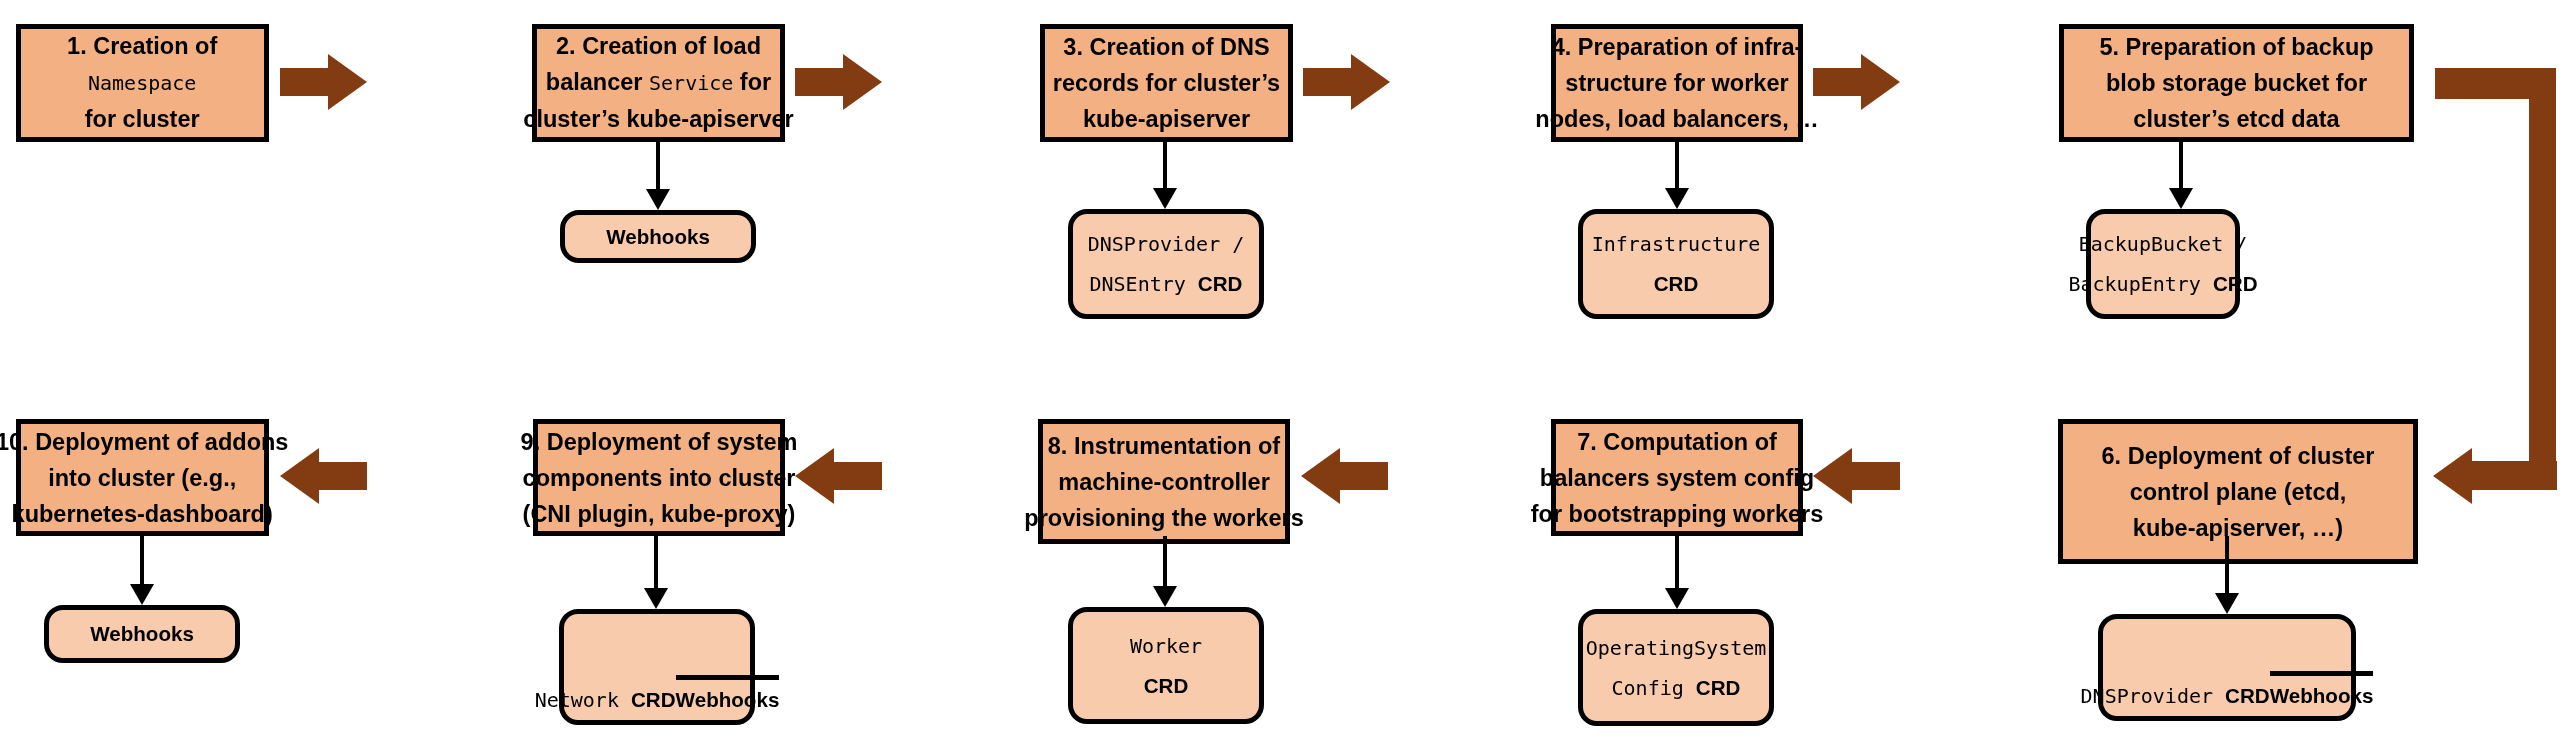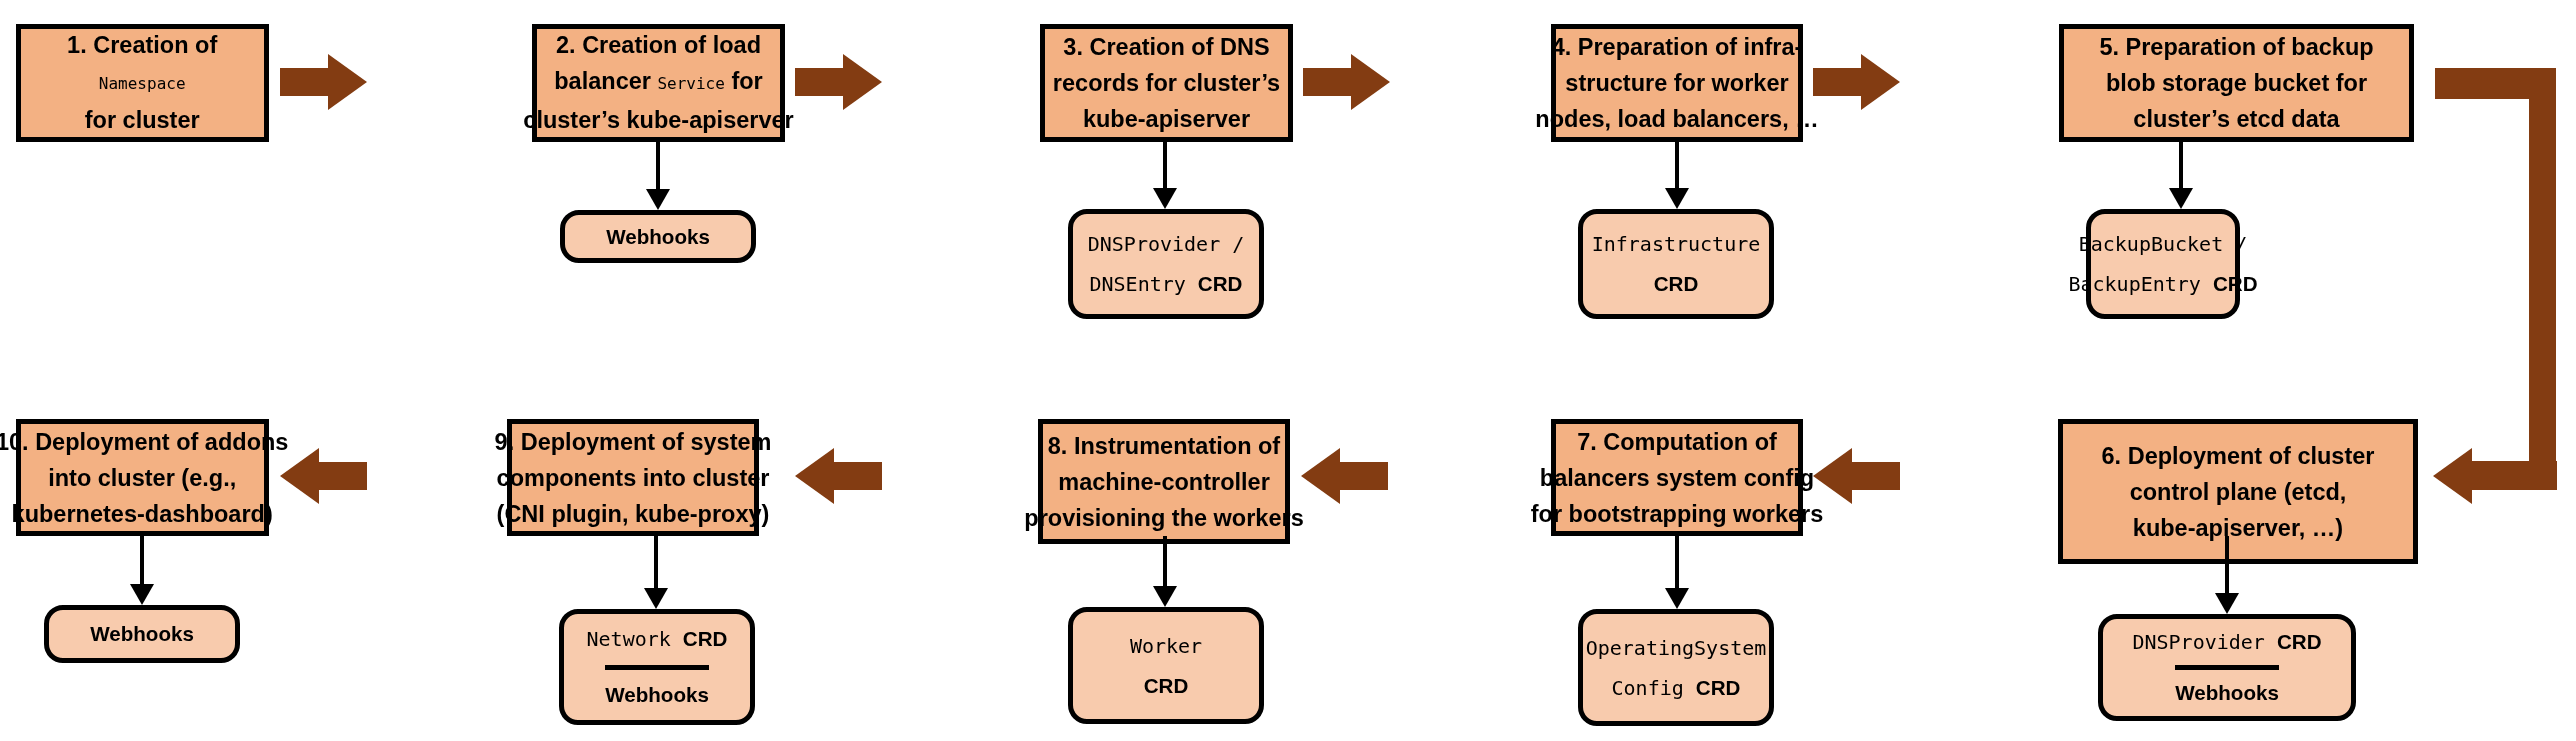--- a/index.html
+++ b/index.html
@@ -26,23 +26,23 @@
     text-align:center;
   }
   .main{background:var(--box-fill);}
   .sub{background:var(--sub-fill);border-radius:19px;}
   .lines{display:flex;flex-direction:column;align-items:center;justify-content:center;}
   .line{white-space:pre;}
   .main .line{line-height:36px;font-size:23.5px;font-weight:700;color:var(--ink);}
   .sub  .line{line-height:40px;font-size:20.6px;font-weight:700;color:var(--ink);}
   .seg-s{font-family:"Liberation Sans", sans-serif;}
   .seg-m{font-family:"DejaVu Sans Mono","Liberation Mono", monospace;font-weight:400;}
-  .main .seg-m{font-size:16px;margin-top:12px;}
+  .main .seg-m{font-size:20px;margin-top:12px;}
   .sub  .seg-m{font-size:20px;}
-  .stack{flex-direction:column;align-items:center;padding:0;}
+  .stack{flex-direction:row;align-items:flex-end;padding:0;}
   .cell{flex:1;display:flex;align-items:center;justify-content:center;}
   .cell + .cell{border-top:5.7px solid var(--ink);}
   
   .arrow-r,.arrow-l{position:absolute;width:88px;height:56px;}
   .arrow-r .shaft{position:absolute;left:0;top:13.5px;width:48px;height:28.5px;background:var(--brown);}
   .arrow-r .head{position:absolute;left:48px;top:0;width:0;height:0;
     border-top:28px solid transparent;border-bottom:28px solid transparent;border-left:39px solid var(--brown);}
   .arrow-l .shaft{position:absolute;left:39px;top:13.5px;width:48px;height:28.5px;background:var(--brown);}
   .arrow-l .head{position:absolute;left:0;top:0;width:0;height:0;
     border-top:28px solid transparent;border-bottom:28px solid transparent;border-right:39px solid var(--brown);}
@@ -111,21 +111,21 @@
         <div class="line"><span class="seg-s">for bootstrapping workers</span></div>
       </div>
   </div>
   <div class="box main" style="left:1038px;top:419px;width:252px;height:125px">
     <div class="lines">
         <div class="line"><span class="seg-s">8. Instrumentation of</span></div>
         <div class="line"><span class="seg-s">machine-controller</span></div>
         <div class="line"><span class="seg-s">provisioning the workers</span></div>
       </div>
   </div>
-  <div class="box main" style="left:507px;top:419px;width:252px;height:117px">
+  <div class="box main" style="left:533px;top:419px;width:252px;height:117px">
     <div class="lines">
         <div class="line"><span class="seg-s">9. Deployment of system</span></div>
         <div class="line"><span class="seg-s">components into cluster</span></div>
         <div class="line"><span class="seg-s">(CNI plugin, kube-proxy)</span></div>
       </div>
   </div>
   <div class="box main" style="left:15.7px;top:419px;width:253px;height:117px">
     <div class="lines">
         <div class="line"><span class="seg-s">10. Deployment of addons</span></div>
         <div class="line"><span class="seg-s">into cluster (e.g.,</span></div>

